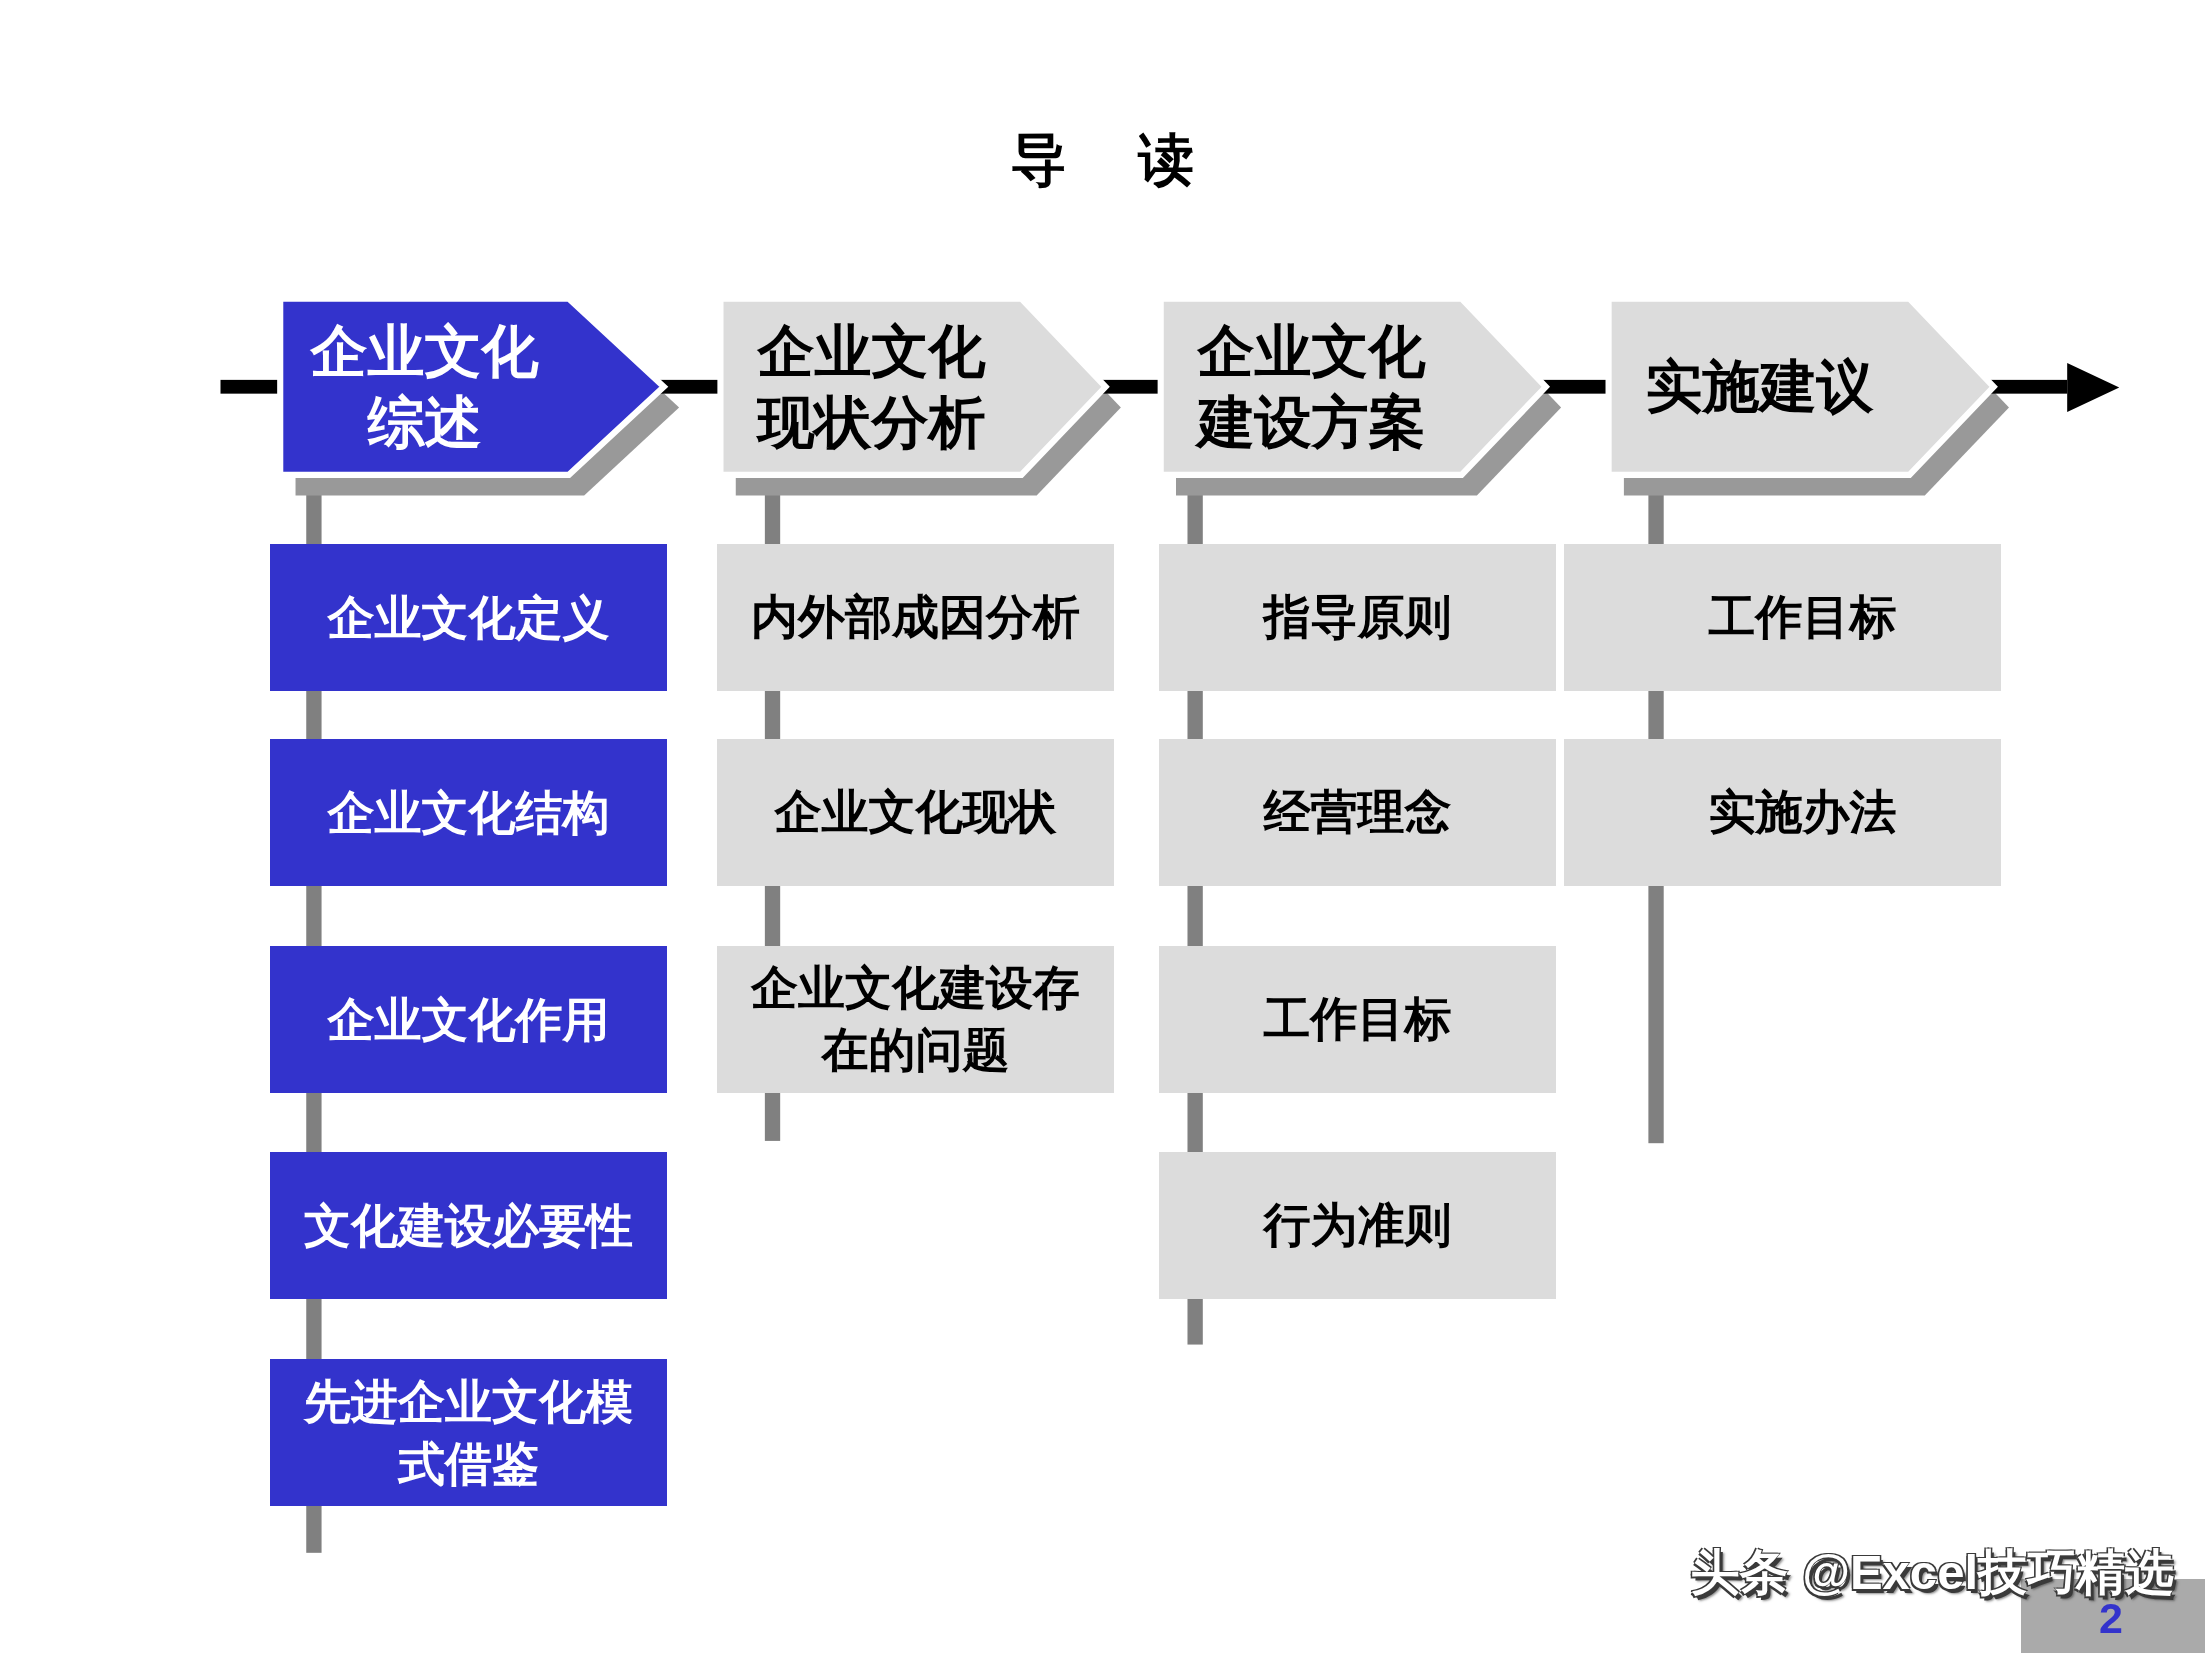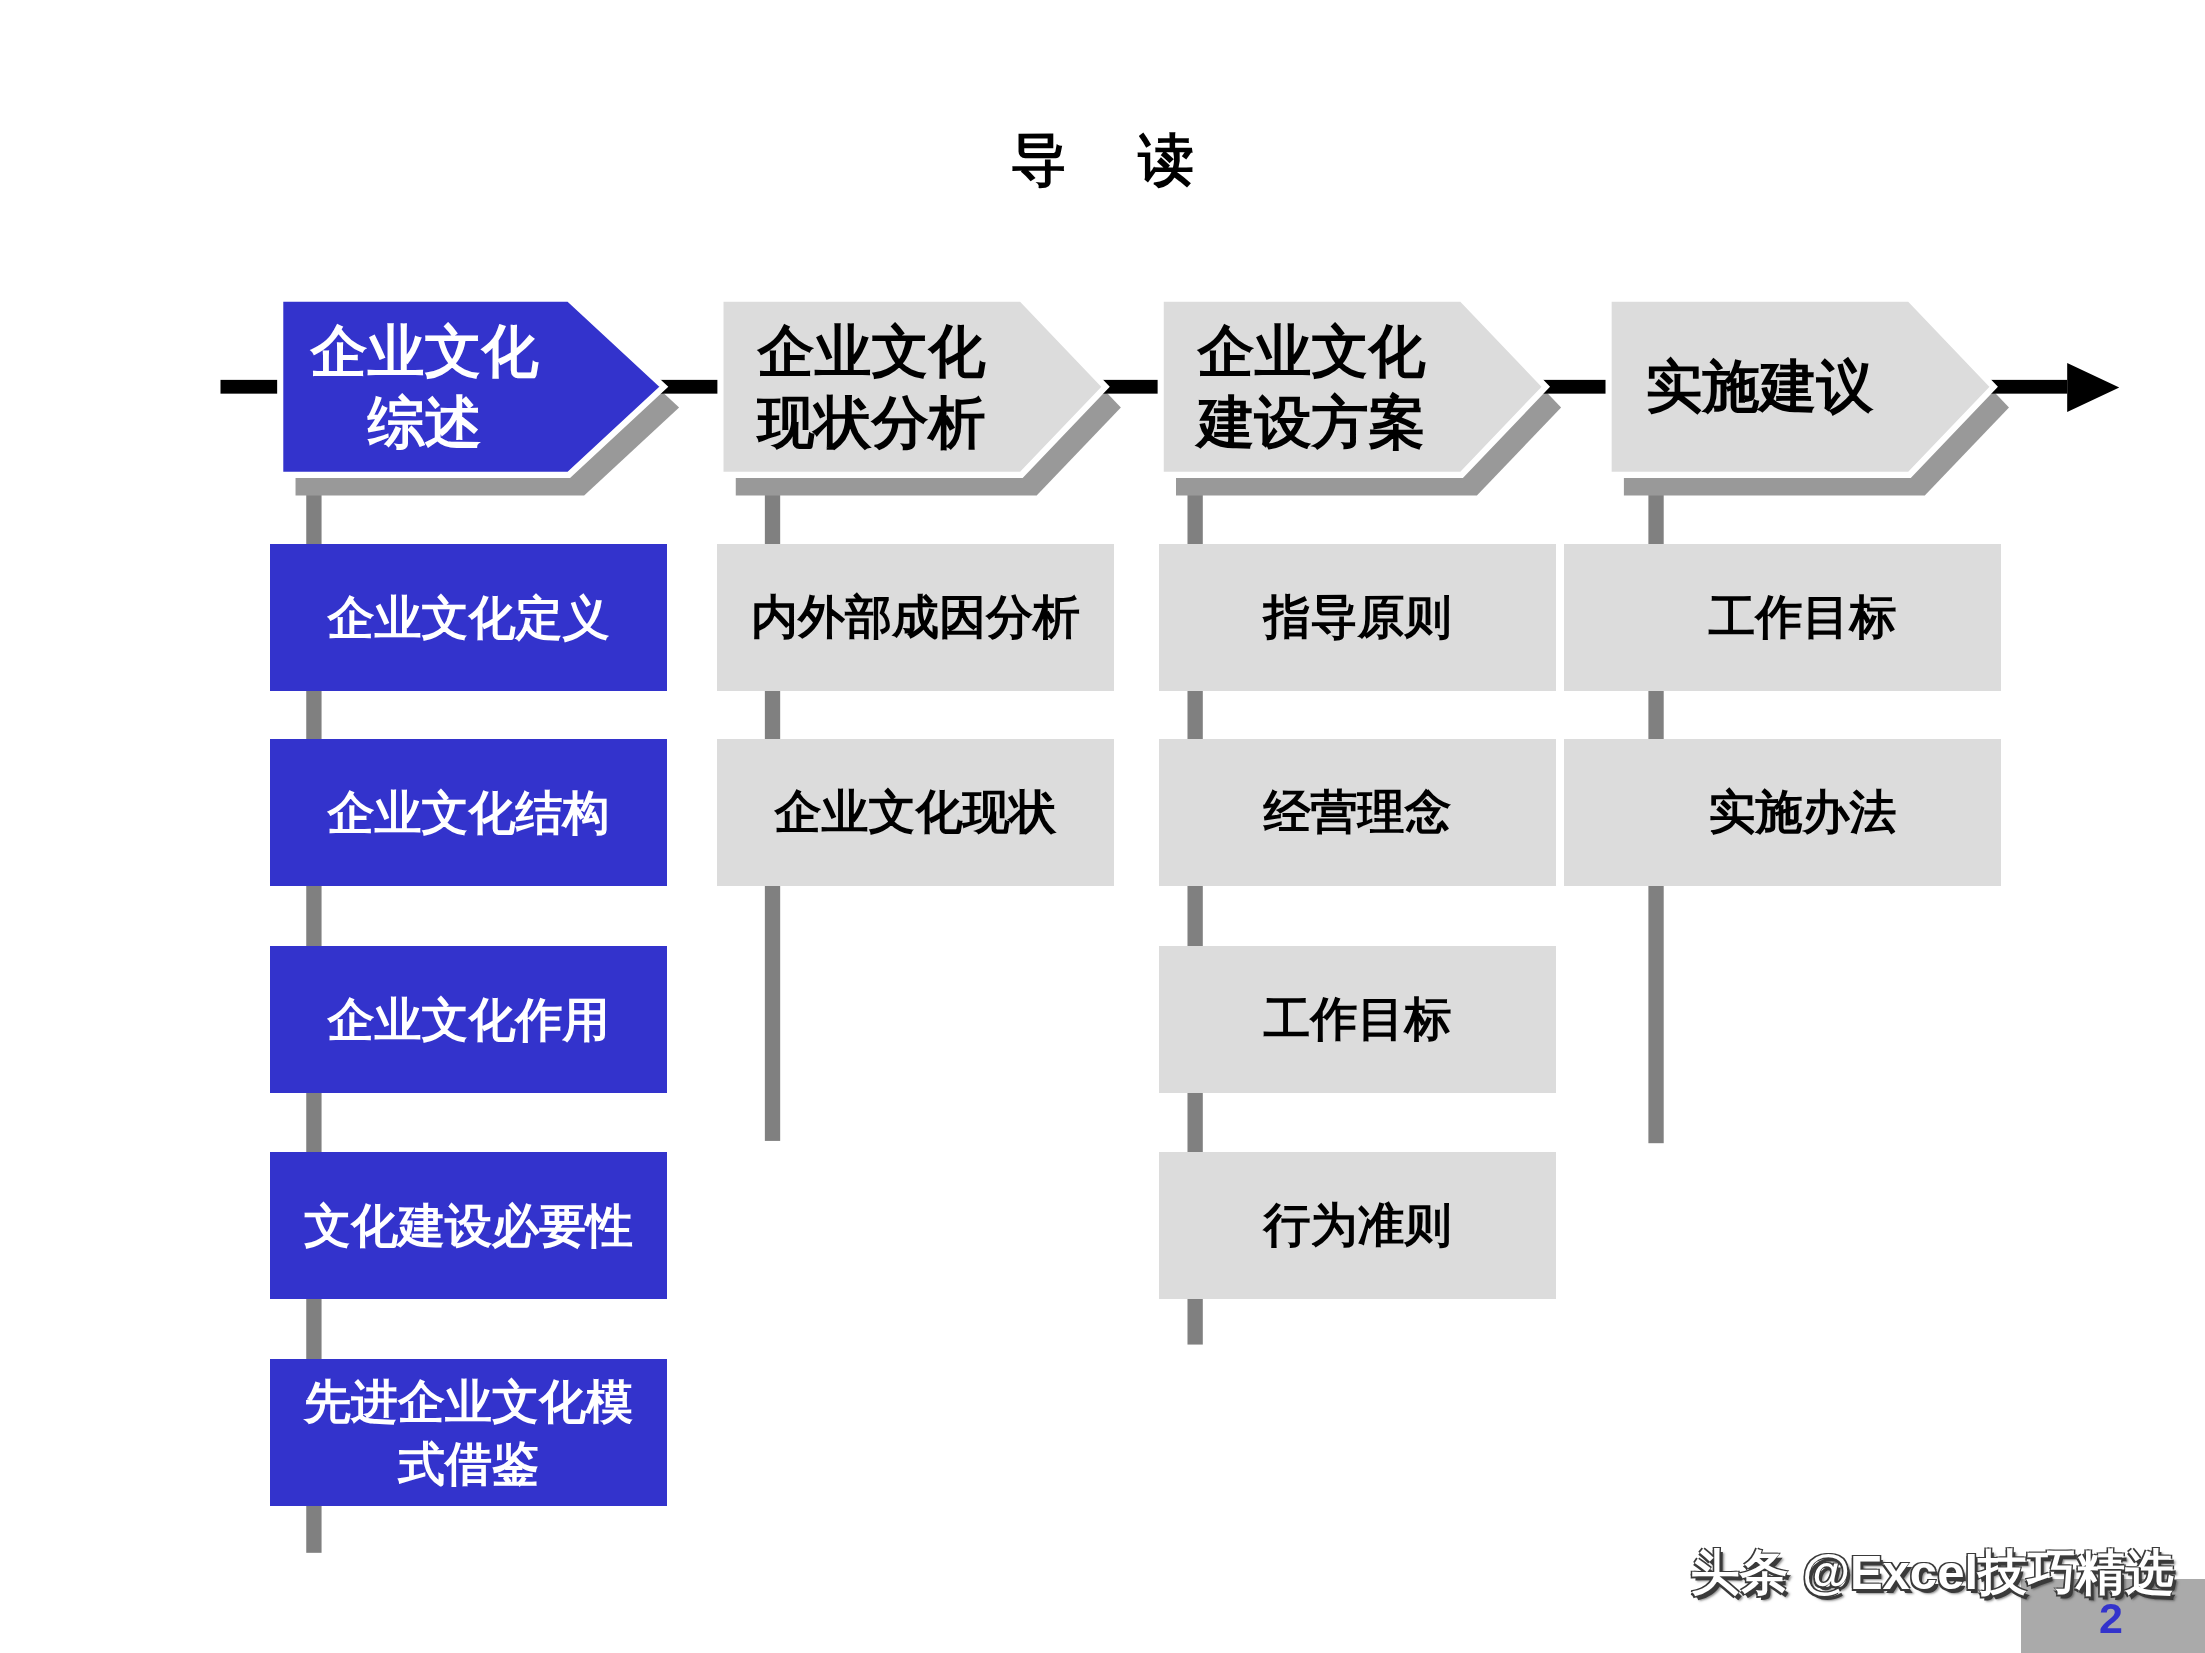--- a/index.html
+++ b/index.html
@@ -110,20 +110,22 @@
 
   <div class="box box-blue c1 r1">企业文化定义</div>
   <div class="box box-blue c1 r2">企业文化结构</div>
   <div class="box box-blue c1 r3">企业文化作用</div>
   <div class="box box-blue c1 r4">文化建设必要性</div>
   <div class="box box-blue c1 r5">先进企业文化模
 式借鉴</div>
 
   <div class="box box-gray c2 r1">内外部成因分析</div>
   <div class="box box-gray c2 r2">企业文化现状</div>
+  <div class="box box-gray c2 r3">企业文化建设存
+在的问题</div>
 
   <div class="box box-gray c3 r1">指导原则</div>
   <div class="box box-gray c3 r2">经营理念</div>
   <div class="box box-gray c3 r3">工作目标</div>
   <div class="box box-gray c3 r4">行为准则</div>
 
   <div class="box box-gray c4 r1">工作目标</div>
   <div class="box box-gray c4 r2">实施办法</div>
 
   <div class="corner-rect"></div>

